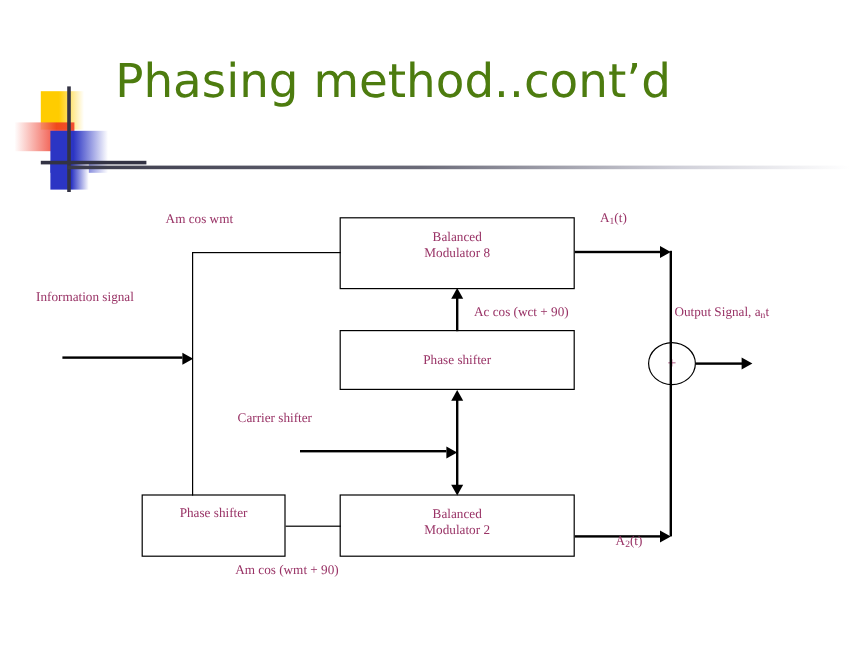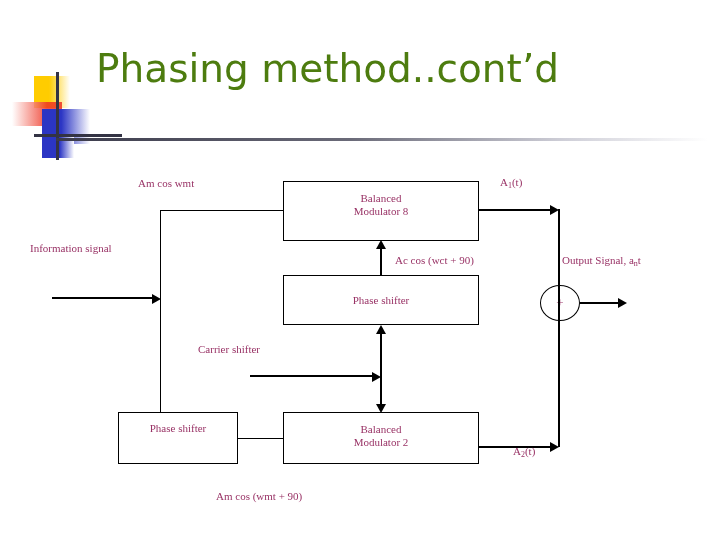--- a/index.html
+++ b/index.html
@@ -255,21 +255,21 @@
   <div class="arrow right" style="left:618px; top:298px;"></div>
 
   <div class="lbl" style="left:138px; top:177px;">Am cos wmt</div>
 
   <div class="lbl" style="left:30px; top:242px;">Information signal</div>
 
   <div class="lbl" style="left:395px; top:254px;">Ac cos (wct + 90)</div>
 
   <div class="lbl" style="left:198px; top:343px;">Carrier shifter</div>
 
-  <div class="lbl" style="left:196px; top:490px;margin-left:20px;">Am cos (wmt + 90)</div>
+  <div class="lbl" style="left:196px; top:469px;">Am cos (wmt + 90)</div>
 
   <div class="lbl" style="left:500px; top:176px;">
     <span>A</span><sub>1</sub><span>(t)</span>
   </div>
 
   <div class="lbl" style="left:513px; top:445px;">
     <span>A</span><sub>2</sub><span>(t)</span>
   </div>
 
   <div class="lbl" style="left:562px; top:254px;">

